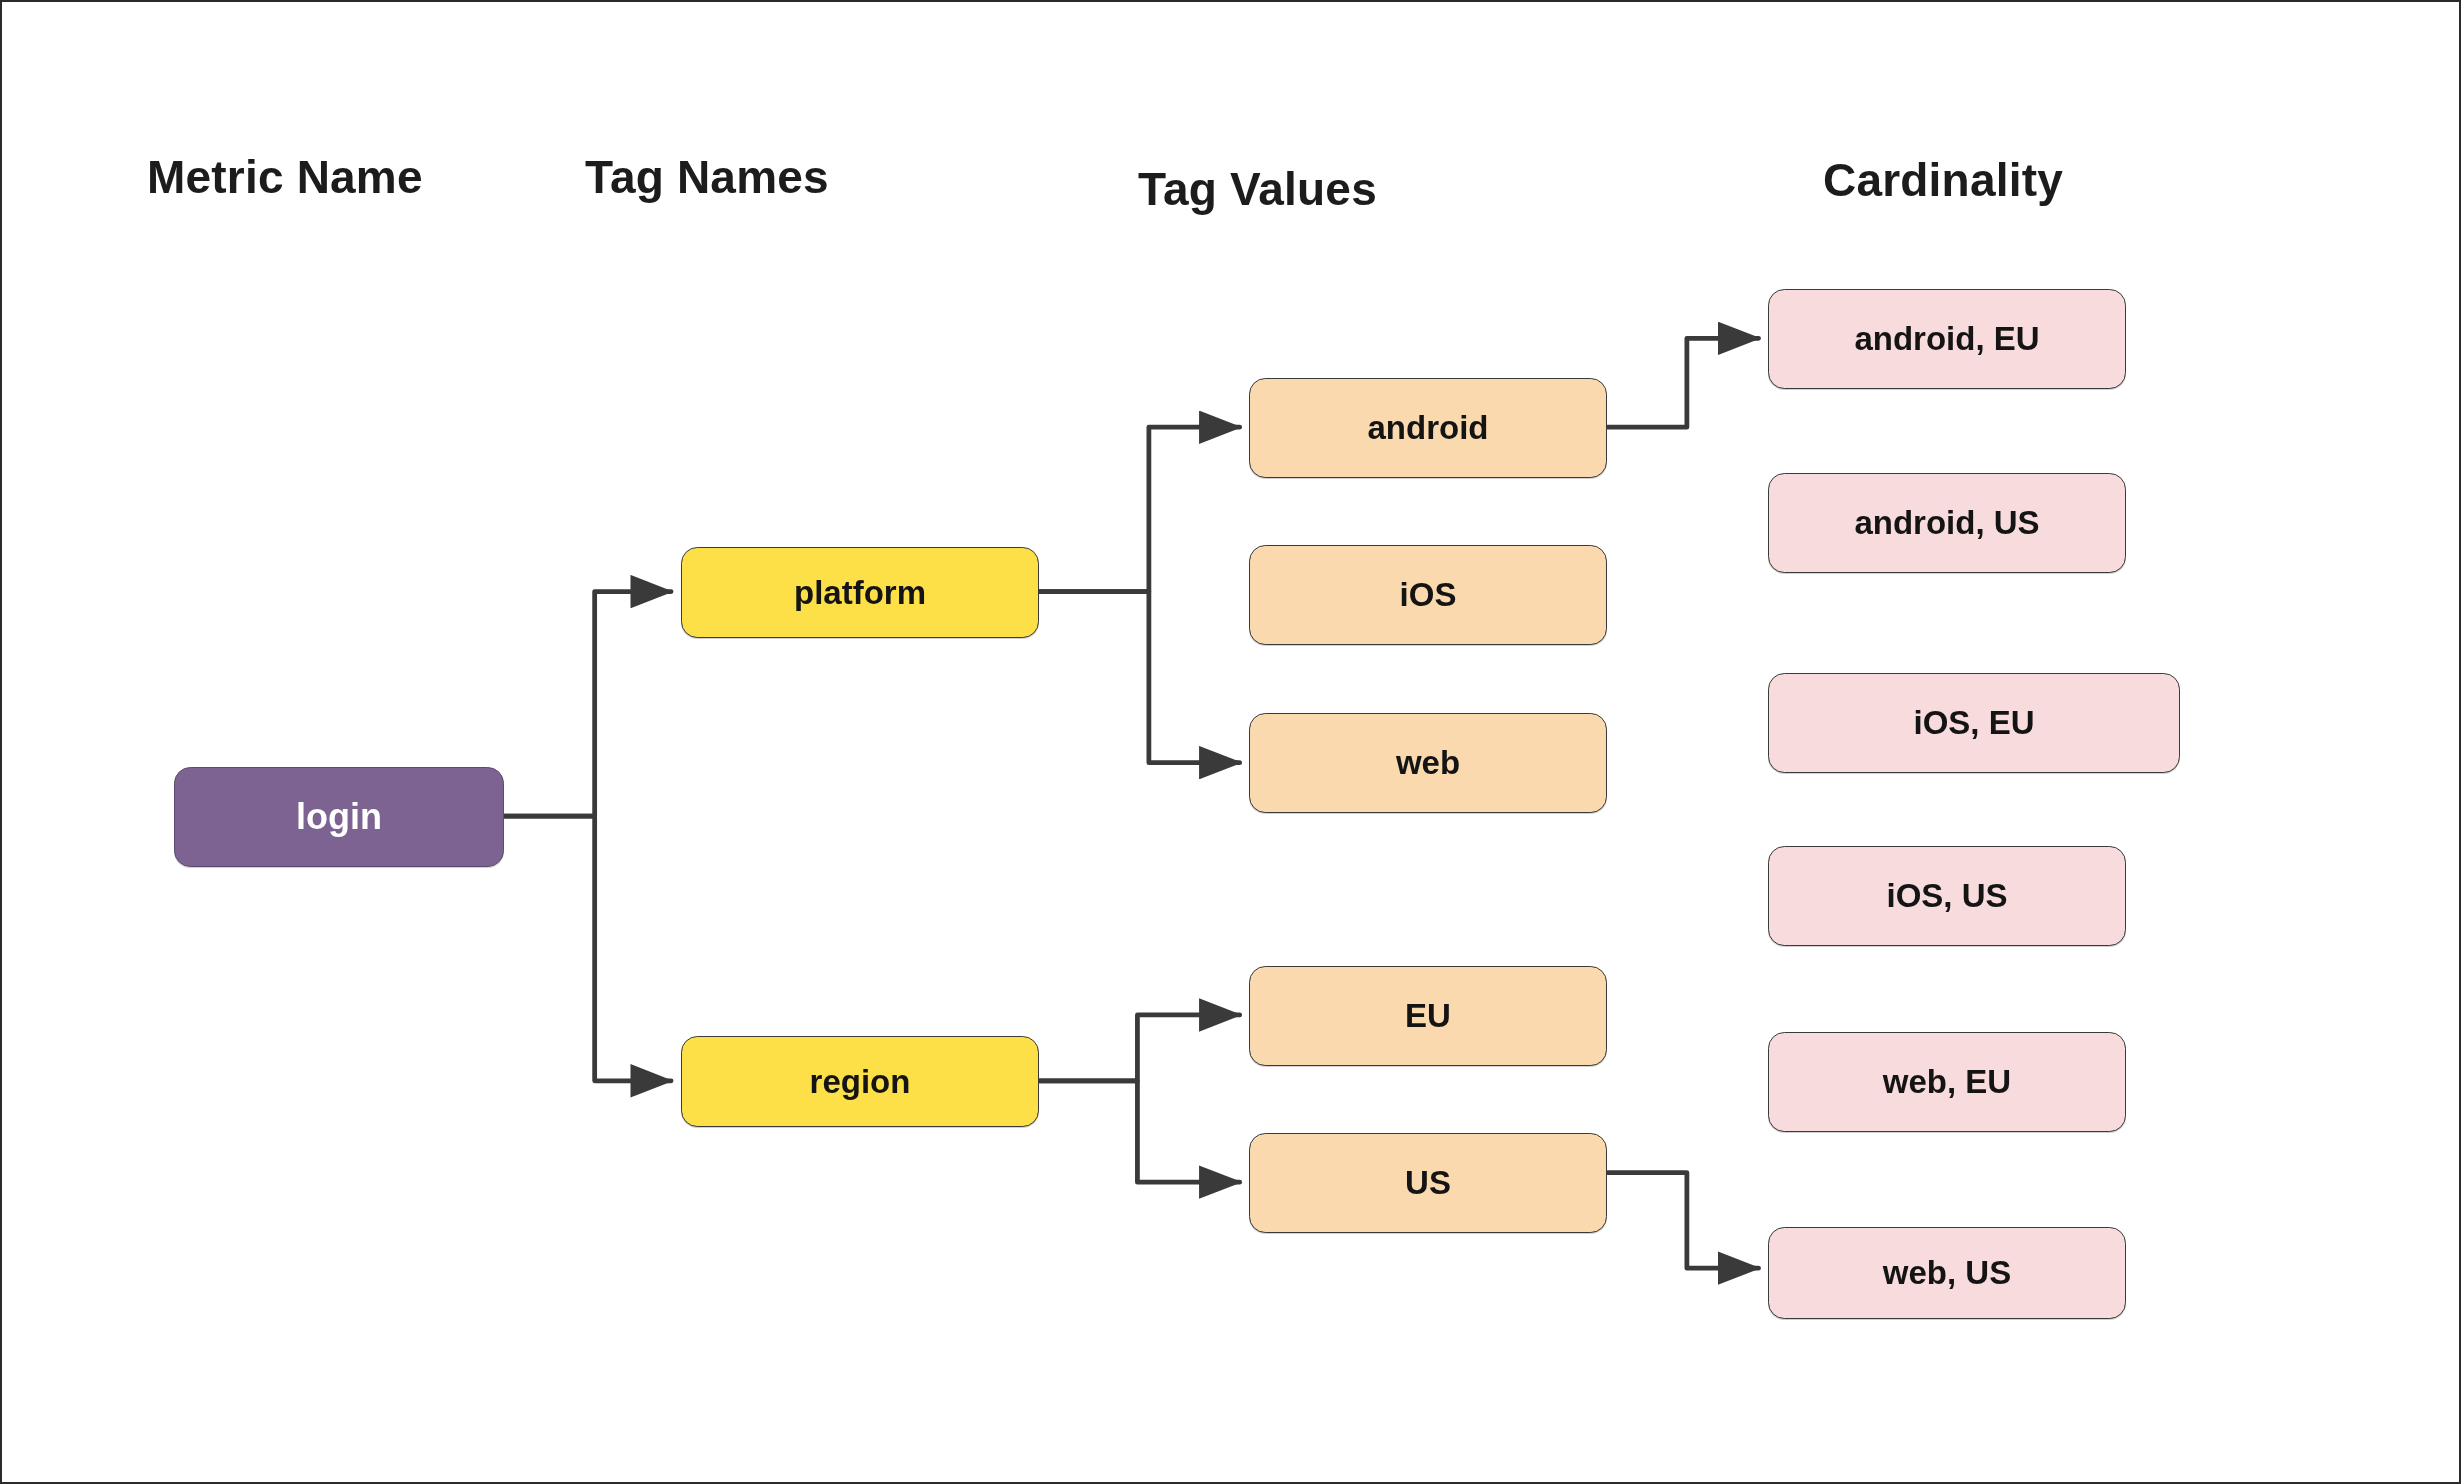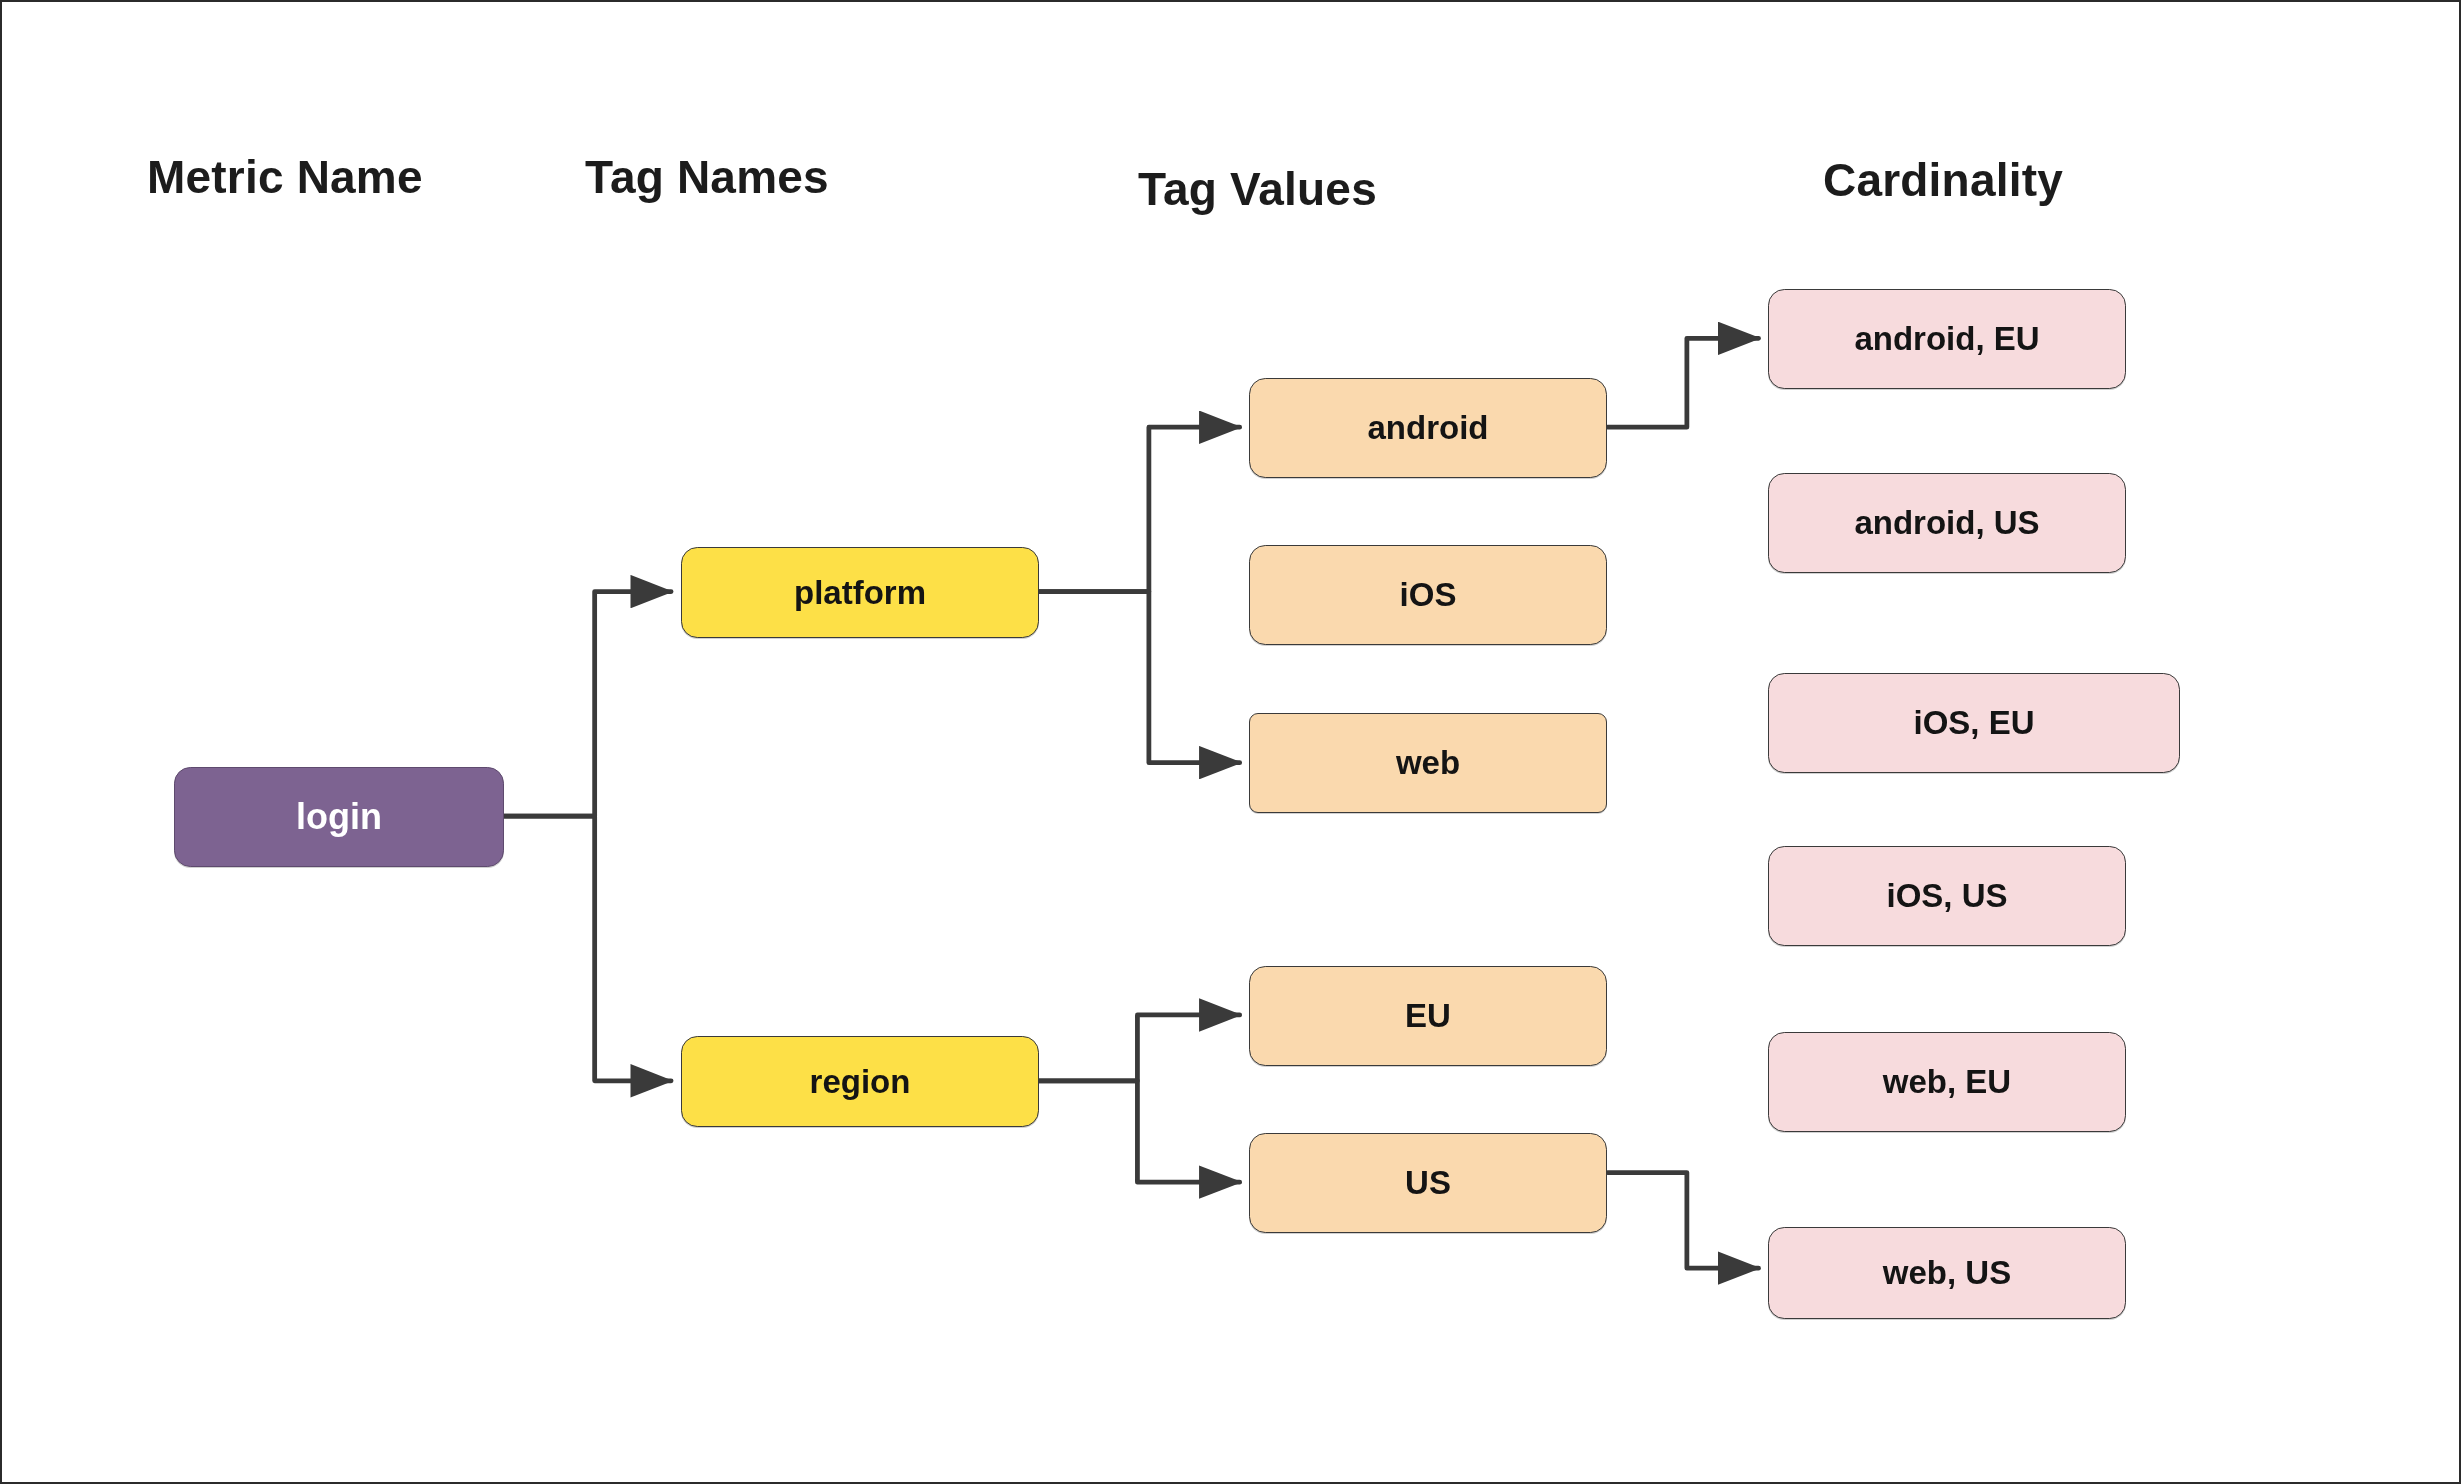--- a/index.html
+++ b/index.html
@@ -103,21 +103,21 @@
   <div class="col-header" style="left:1136px; top:148px;margin-top:12px;">Tag Values</div>
   <div class="col-header" style="left:1821px; top:151px;">Cardinality</div>
 
   <div class="node root" style="left:172px; top:765px; width:330px; height:100px;">login</div>
 
   <div class="node tagname" style="left:679px; top:545px; width:358px; height:91px;">platform</div>
   <div class="node tagname" style="left:679px; top:1034px; width:358px; height:91px;">region</div>
 
   <div class="node tagvalue" style="left:1247px; top:376px; width:358px; height:100px;">android</div>
   <div class="node tagvalue" style="left:1247px; top:543px; width:358px; height:100px;">iOS</div>
-  <div class="node tagvalue" style="left:1247px; top:711px; width:358px; height:100px;border-radius:9px;">web</div>
+  <div class="node tagvalue" style="left:1247px; top:711px; width:358px; height:100px;">web</div>
   <div class="node tagvalue" style="left:1247px; top:964px; width:358px; height:100px;">EU</div>
   <div class="node tagvalue" style="left:1247px; top:1131px; width:358px; height:100px;">US</div>
 
   <div class="node cardinality" style="left:1766px; top:287px; width:358px; height:100px;">android, EU</div>
   <div class="node cardinality" style="left:1766px; top:471px; width:358px; height:100px;">android, US</div>
   <div class="node cardinality" style="left:1766px; top:658px; width:412px; height:100px;margin-top:13px;">iOS, EU</div>
   <div class="node cardinality" style="left:1766px; top:844px; width:358px; height:100px;">iOS, US</div>
   <div class="node cardinality" style="left:1766px; top:1030px; width:358px; height:100px;">web, EU</div>
   <div class="node cardinality" style="left:1766px; top:1217px; width:358px; height:92px;margin-top:8px;">web, US</div>
 

